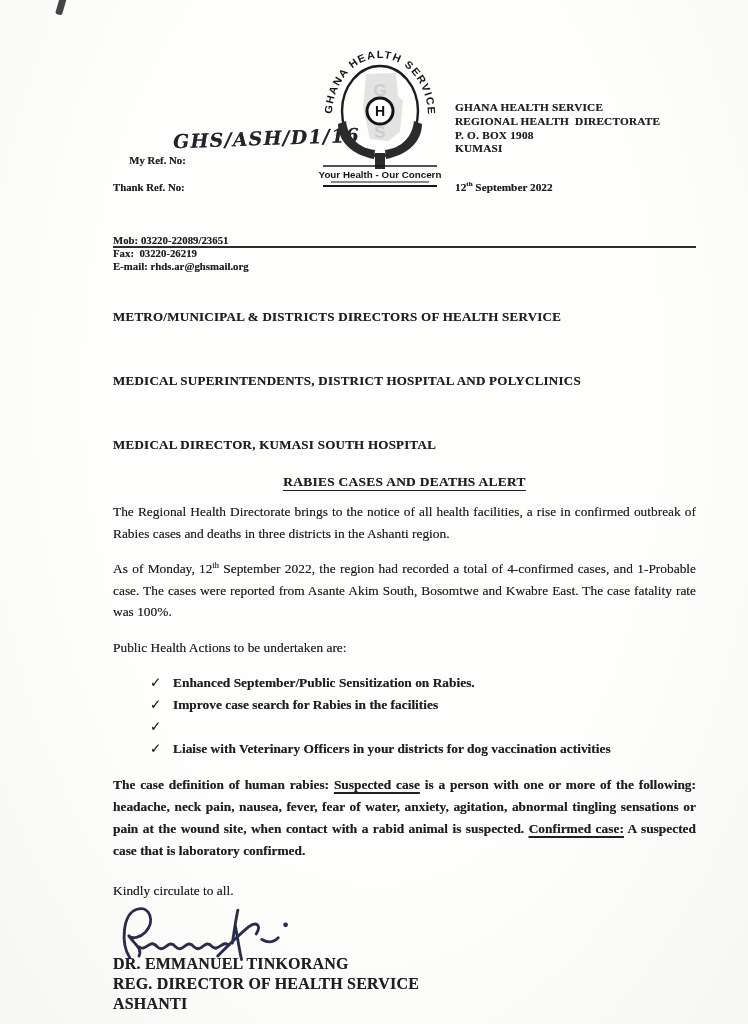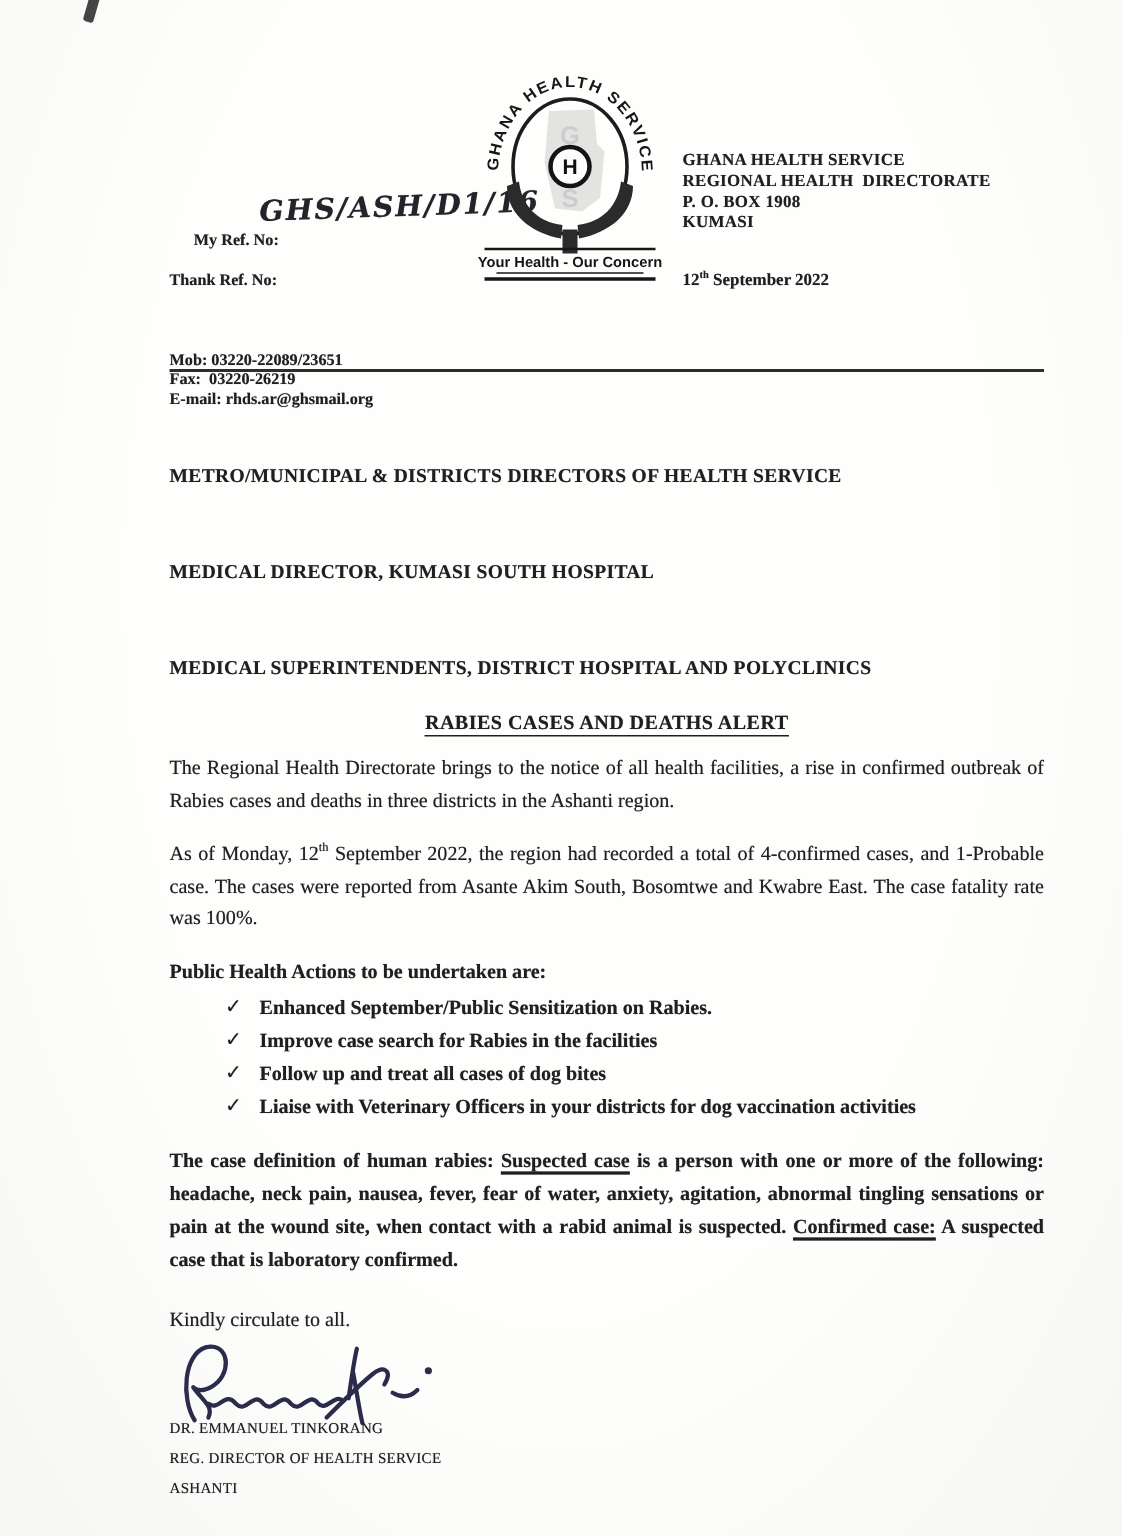--- a/index.html
+++ b/index.html
@@ -59,33 +59,33 @@
   .recipient{
     font-weight:bold;font-size:13px;line-height:17px;
     margin-bottom:13.5px;letter-spacing:.25px;margin-top:47px;
   }
   .title-wrap{text-align:center;margin-top:21px;margin-bottom:11px;}
   .title{
     font-weight:bold;font-size:13.4px;letter-spacing:.3px;
     border-bottom:1.8px solid #1f1f23;padding-bottom:1px;
   }
   .para{text-align:justify;line-height:21.6px;margin:0 0 14px 0;}
-  .actions-heading{font-weight:bold;margin-top:15px;margin-bottom:3px;line-height:20px;}
+  .actions-heading{font-weight:normal;margin-top:15px;margin-bottom:14px;line-height:20px;}
   .bullets{margin:0;padding:0;list-style:none;}
   .bullet-row{display:flex;font-weight:bold;line-height:22px;padding-left:37px;}
   .check{width:23px;flex:0 0 23px;font-family:"DejaVu Sans", sans-serif;font-weight:bold;}
   .definition{font-weight:bold;text-align:justify;line-height:22px;margin-top:14px;}
   .u{
     text-decoration:underline;
     text-decoration-thickness:1.5px;text-underline-offset:2.5px;
   }
   .circulate{margin-top:20px;line-height:18px;}
   .thanks{margin-top:9px;line-height:18px;}
   .sig-svg{display:block;margin:1px 0 -13px 0;}
-  .signoff{font-weight:normal;font-size:10px;line-height:20px;letter-spacing:.2px;}
+  .signoff{font-weight:bold;font-size:16px;line-height:20px;letter-spacing:.2px;}
 </style>
 </head>
 <body>
 
 <div class="page">
 
   <div class="corner-mark"></div>
 
   <div class="hdr-left txt">
     <div class="ref-row">
@@ -130,22 +130,22 @@
 KUMASI</div>
   <div class="hdr-date txt">
     <span>12</span><sup>th</sup><span> September 2022</span>
   </div>
 
   <div class="hr"></div>
 
   <div class="content txt">
 
     <div class="recipient">METRO/MUNICIPAL &amp; DISTRICTS DIRECTORS OF HEALTH SERVICE</div>
+    <div class="recipient">MEDICAL SUPERINTENDENTS, DISTRICT HOSPITAL AND POLYCLINICS</div>
     <div class="recipient">MEDICAL DIRECTOR, KUMASI SOUTH HOSPITAL</div>
-    <div class="recipient">MEDICAL SUPERINTENDENTS, DISTRICT HOSPITAL AND POLYCLINICS</div>
 
     <div class="title-wrap">
       <span class="title">RABIES CASES AND DEATHS ALERT</span>
     </div>
 
     <p class="para">The Regional Health Directorate brings to the notice of all health facilities, a rise in confirmed outbreak of Rabies cases and deaths in three districts in the Ashanti region.</p>
 
     <p class="para"><span>As of Monday, 12</span><sup>th</sup><span> September 2022, the region had recorded a total of 4-confirmed cases, and 1-Probable case. The cases were reported from Asante Akim South, Bosomtwe and Kwabre East. The case fatality rate was 100%.</span></p>
 
     <div class="actions-heading">Public Health Actions to be undertaken are:</div>
@@ -154,21 +154,20 @@
       <li class="bullet-row">
         <span class="check">✓</span>
         <span>Enhanced September/Public Sensitization on Rabies.</span>
       </li>
       <li class="bullet-row">
         <span class="check">✓</span>
         <span>Improve case search for Rabies in the facilities</span>
       </li>
       <li class="bullet-row">
         <span class="check">✓</span>
-        <span>Follow up and treat all cases of dog bites</span>
       </li>
       <li class="bullet-row">
         <span class="check">✓</span>
         <span>Liaise with Veterinary Officers in your districts for dog vaccination activities</span>
       </li>
     </ul>
 
     <p class="definition"><span>The case definition of human rabies: </span><span class="u">Suspected case</span><span> is a person with one or more of the following: headache, neck pain, nausea, fever, fear of water, anxiety, agitation, abnormal tingling sensations or pain at the wound site, when contact with a rabid animal is suspected. </span><span class="u">Confirmed case:</span><span> A suspected case that is laboratory confirmed.</span></p>
 
     <div class="circulate">Kindly circulate to all.</div>

